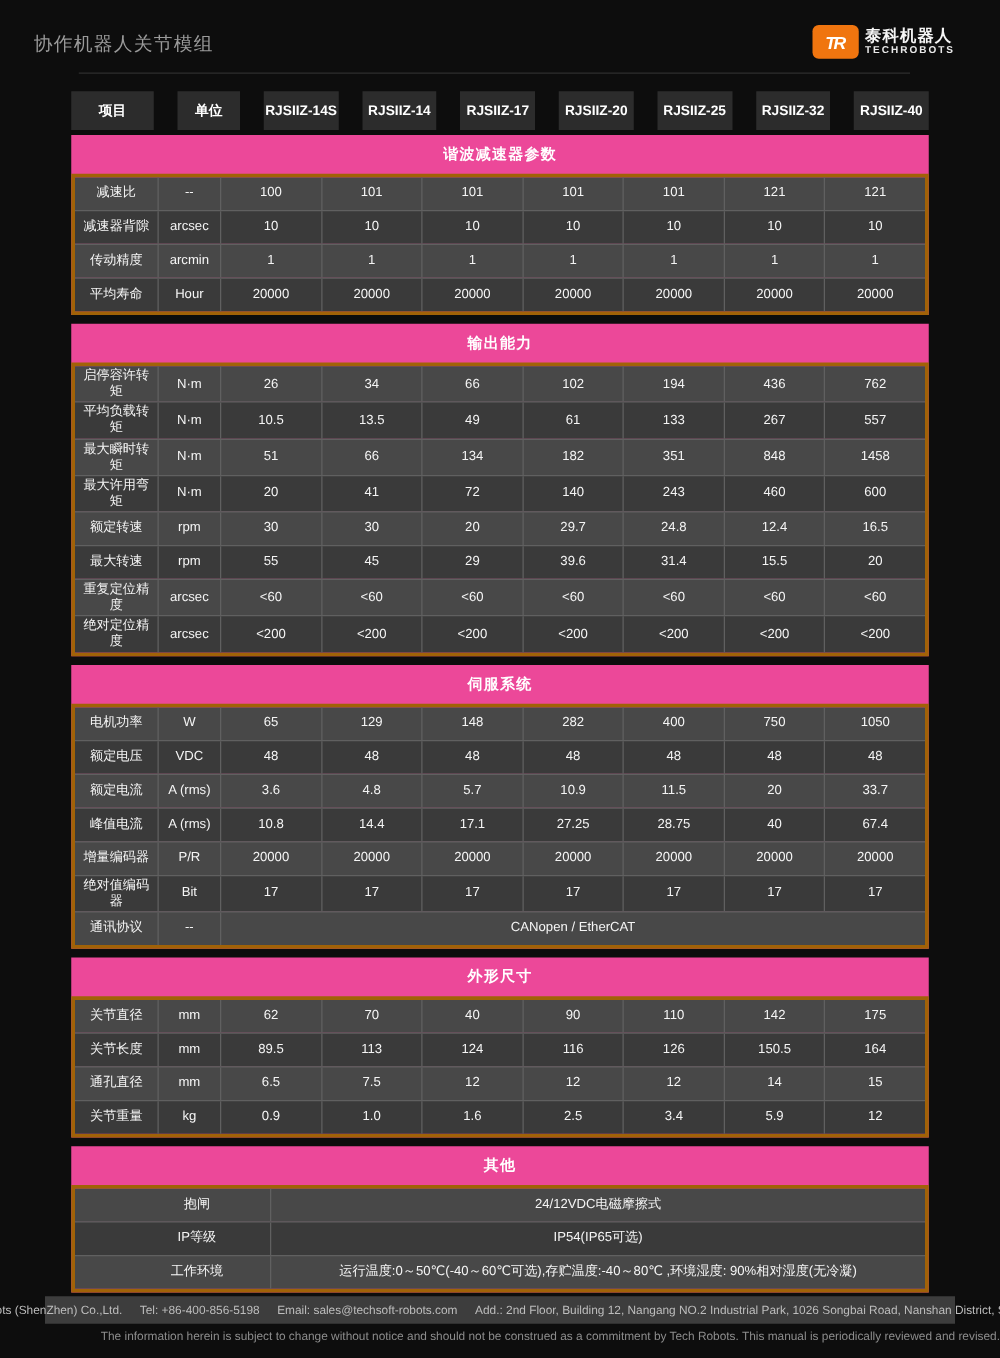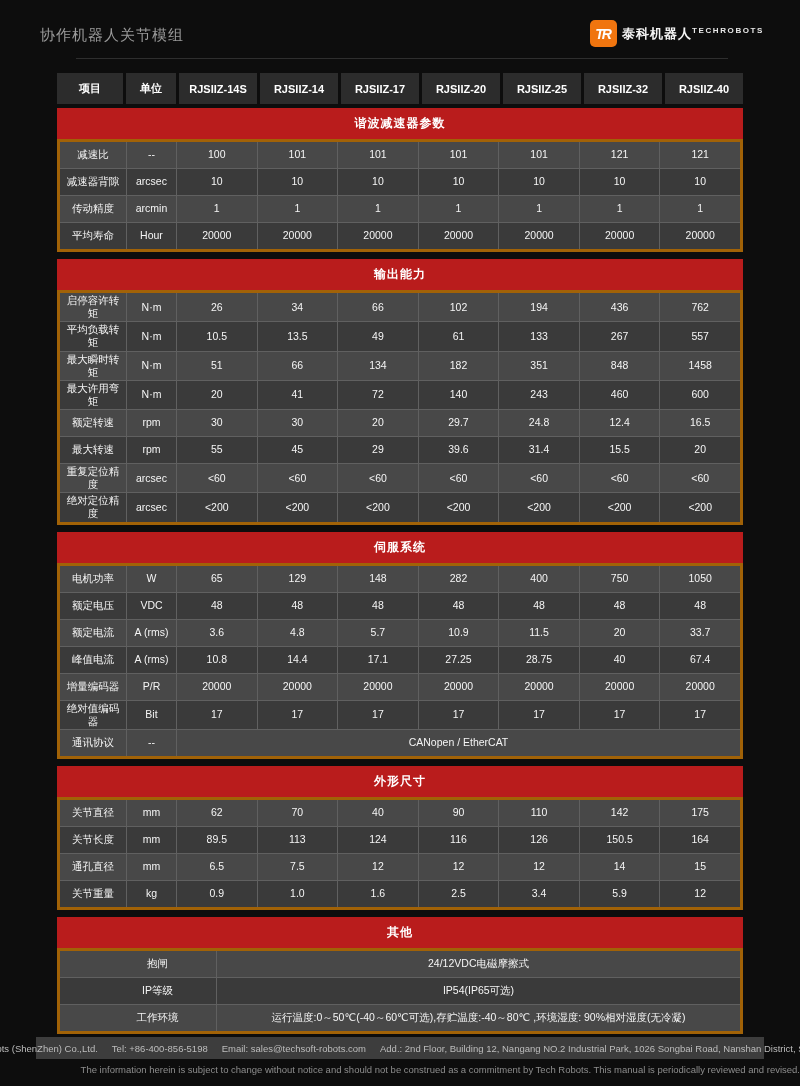--- a/index.html
+++ b/index.html
@@ -5,50 +5,50 @@
   html,body{margin:0;padding:0;}
   body{
     width:800px;height:1086px;
     background:#0d0d0d;
     font-family:"Liberation Sans","DejaVu Sans",sans-serif;
     color:#f2f2f2;
     position:relative;
     overflow:hidden;
   }
   
-  .top{padding:20px 36px 0 40px;}
+  .top{padding:20px 36px 0 27px;}
   .top-row{display:flex;justify-content:space-between;align-items:flex-start;height:30px;}
   .page-title{font-size:15px;color:#9a9a9a;letter-spacing:1px;padding-top:6px;}
   .logo{display:flex;align-items:center;gap:5px;}
   .logo-mark{
-    width:27px;height:27px;border-radius:5px;
+    width:37px;height:27px;border-radius:5px;
     background:#f0750f;color:#ffffff;
     display:flex;align-items:center;justify-content:center;
     font-weight:bold;font-style:italic;font-size:14px;letter-spacing:-2px;
     padding-right:2px;box-sizing:border-box;
   }
-  .logo-text{display:flex;line-height:1.05;}
+  .logo-text{display:flex;flex-direction:column;line-height:1.05;}
   .logo-cn{font-size:13px;font-weight:bold;color:#f5f5f5;letter-spacing:1px;}
   .logo-en{font-size:8px;color:#e8e8e8;letter-spacing:1.6px;font-weight:bold;}
   .head-divider{border:none;border-top:1px solid #2e2e2e;margin:8px 36px 0 36px;}
 
   
   .table-area{margin:14px 57px 0 57px;}
   .thead{
     display:grid;
     grid-template-columns:66px 50px repeat(7,1fr);
-    gap:3px;
+    gap:19px;
     margin-bottom:4px;
   }
   .hcell{
     background:#2c2c2c;height:31px;
     display:flex;align-items:center;justify-content:center;
     font-size:11px;font-weight:bold;color:#ffffff;
   }
-  .sec{background:#b91c1c;margin-bottom:7px;}
+  .sec{background:#ec4899;margin-bottom:7px;}
   .band{
     height:31px;display:flex;align-items:center;justify-content:center;
     font-size:12px;font-weight:bold;color:#ffffff;letter-spacing:1px;
   }
   .rows{border:3px solid #a16207;}
   .row{
     display:grid;
     grid-template-columns:66px 50px repeat(7,1fr);
   }
   .row.row-span{grid-template-columns:66px 50px 1fr;}

